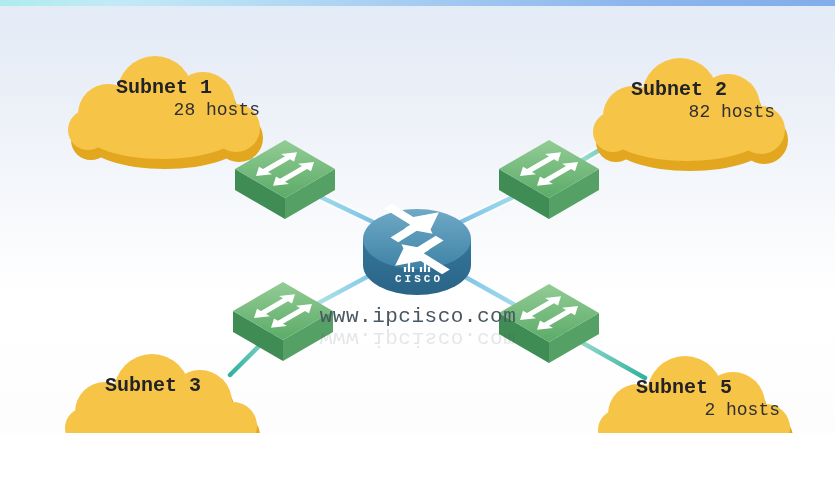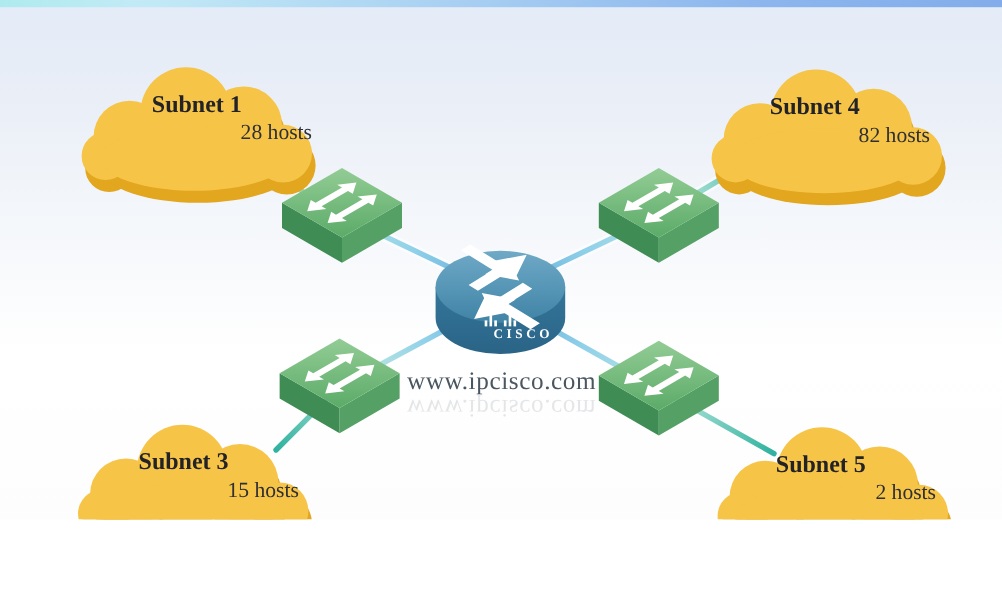--- a/index.html
+++ b/index.html
@@ -1,33 +1,33 @@
 <!DOCTYPE html>
 <html><head>
 <meta charset="utf-8">
 <style>
   html,body{margin:0;padding:0;}
   #stage{
     position:relative;width:835px;height:433px;overflow:hidden;
-    font-family:Liberation Serif, serif;
+    font-family:Liberation Mono, monospace;
     background:linear-gradient(180deg,#e3ebf7 0%,#e9eef7 18%,#f3f6fa 40%,#ffffff 68%,#fdfdfe 100%);
   }
   #topbar{
     position:absolute;left:0;top:0;width:835px;height:6px;
     background:linear-gradient(90deg,#aeebee 0%,#c2eaf6 14%,#a9d0f2 45%,#8db6ee 75%,#82adea 100%);
   }
   svg{position:absolute;left:0;top:0;z-index:1;}
   .label{
     position:absolute;z-index:2;text-align:center;line-height:1.18;
     color:#26262b;
   }
   .subnet-name{font-size:20px;font-weight:bold;color:#232327;}
   .subnet-hosts{font-size:18px;color:#2f2f35;text-align:right;}
   .brand{
-    position:absolute;z-index:2;text-align:right;color:#ffffff;
+    position:absolute;z-index:2;text-align:center;color:#ffffff;
     font-size:11px;font-weight:bold;letter-spacing:3px;
   }
   .watermark{
     position:absolute;z-index:2;text-align:center;
     font-size:21px;color:#4a5761;letter-spacing:0.5px;
   }
   .watermark-reflection{
     position:absolute;z-index:2;text-align:center;
     font-size:21px;color:#4a5761;letter-spacing:0.5px;
     transform:scaleY(-1);opacity:0.14;filter:blur(0.4px);
@@ -155,26 +155,25 @@
         <rect x="10.9" y="-5" width="2.2" height="5"></rect>
       </g>
     </g>
   </svg>
 
   <div class="label" style="left:68px;top:76px;width:192px;">
     <div class="subnet-name">Subnet 1</div>
     <div class="subnet-hosts">28 hosts</div>
   </div>
   <div class="label" style="left:583px;top:78px;width:192px;">
-    <div class="subnet-name">Subnet 4</div>
+    <div class="subnet-name">Subnet 2</div>
     <div class="subnet-hosts">82 hosts</div>
   </div>
   <div class="label" style="left:57px;top:374px;width:192px;">
     <div class="subnet-name">Subnet 3</div>
-    <div class="subnet-hosts">15 hosts</div>
   </div>
   <div class="label" style="left:588px;top:376px;width:192px;">
     <div class="subnet-name">Subnet 5</div>
     <div class="subnet-hosts">2 hosts</div>
   </div>
 
   <div class="brand" style="left:377px;top:273px;width:84px;">CISCO</div>
 
   <div class="watermark" style="left:318px;top:305px;width:200px;">www.ipcisco.com</div>
   <div class="watermark-reflection" style="left:318px;top:327px;width:200px;">www.ipcisco.com</div>

